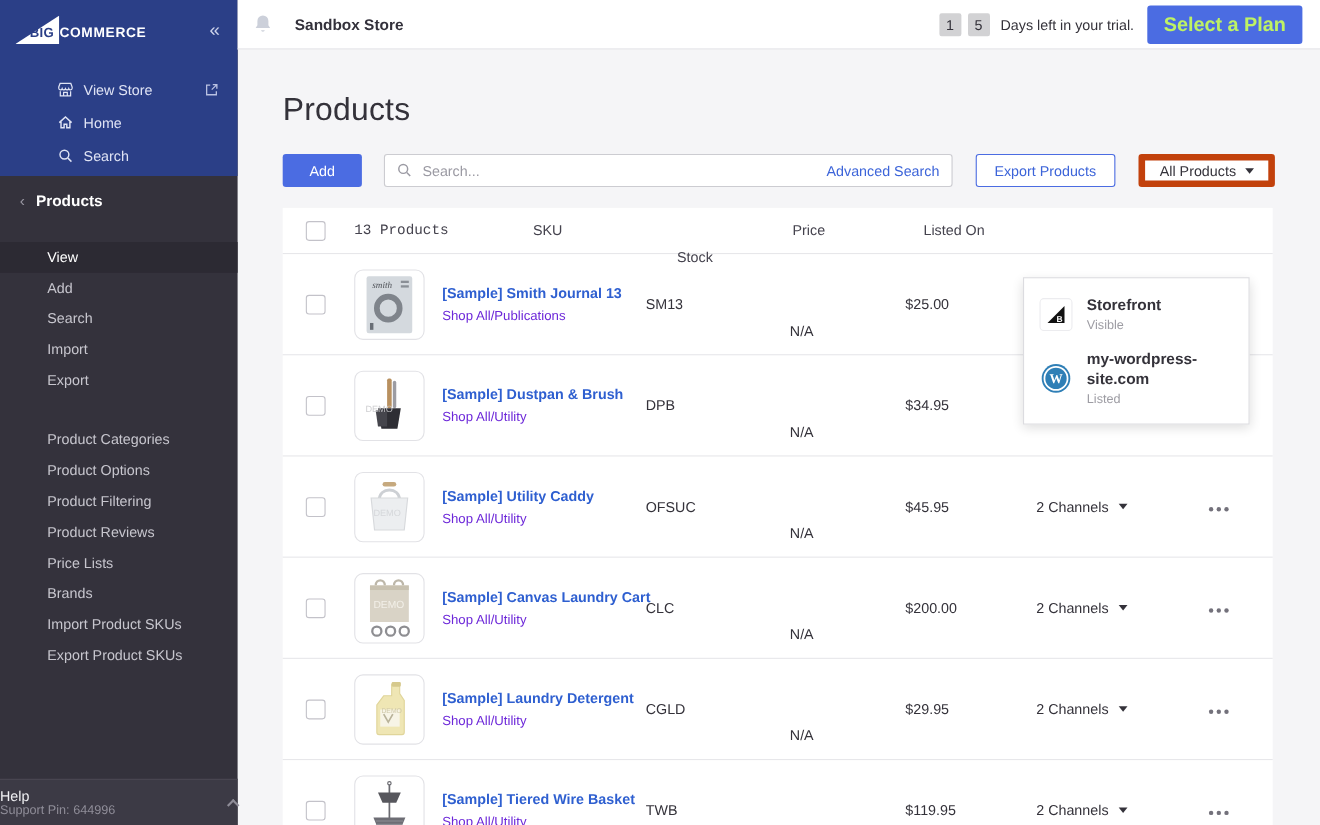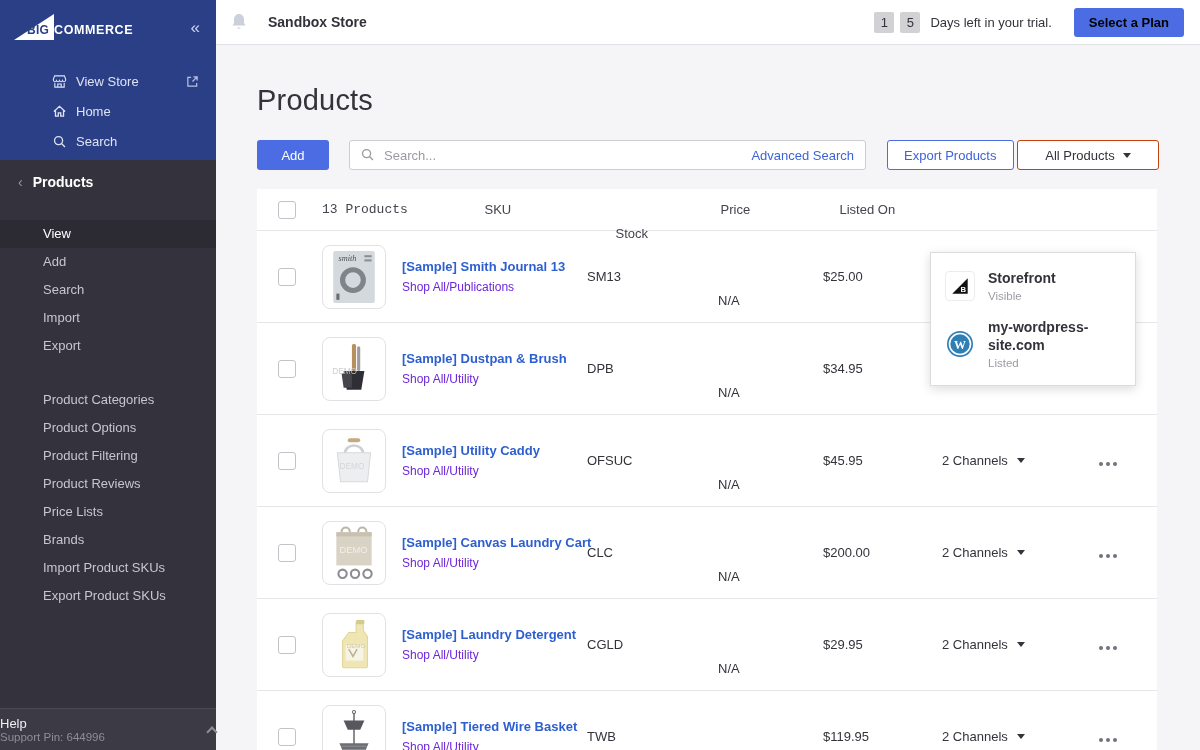--- a/index.html
+++ b/index.html
@@ -37,38 +37,38 @@
 
   
   .main { flex:1; position:relative; }
   .topbar { height:45px; background:#fff; border-bottom:1px solid #e1e2e6; display:flex; align-items:center; padding:0 16px 0 14px; }
   .bell { width:18px; height:20px; margin-right:20px; cursor:pointer; }
   .store-name { font-size:14px; font-weight:bold; color:#33313b; }
   .topbar-right { margin-left:auto; display:flex; align-items:center; }
   .day-box { width:20px; height:21px; background:#d2d2d4; border-radius:2px; font-size:13px; color:#34323a;
              display:flex; align-items:center; justify-content:center; margin-left:6px; }
   .trial-text { font-size:13px; color:#34323a; margin-left:10px; }
-  .plan-btn { margin-left:22px; background:#4b6ce2; color:#000000; border:none; border-radius:3px;
-              font-size:13px; font-weight:bold; padding:7px 15px; cursor:pointer; font-family:inherit; }
+  .plan-btn { margin-left:12px; background:#4b6ce2; color:#bef264; border:none; border-radius:3px;
+              font-size:18px; font-weight:bold; padding:7px 15px; cursor:pointer; font-family:inherit; }
 
   .content { padding:39px 0 0 41px; }
   .page-title { font-size:29px; font-weight:300; color:#34323a; letter-spacing:.2px; }
 
   .toolbar { display:flex; align-items:center; margin-top:23px; width:902px; }
   .add-btn { width:72px; height:30px; background:#4b6ce2; color:#fff; border:none; border-radius:3px;
              font-size:13px; cursor:pointer; font-family:inherit; }
   .search-wrap { position:relative; width:517px; height:30px; margin-left:20px; }
   .search-input { width:100%; height:100%; border:1px solid #ccccd1; border-radius:3px; padding:0 130px 0 34px;
                   font-size:13px; color:#34323a; font-family:inherit; background:#fff; outline:none; }
   .search-input::placeholder { color:#9b9aa3; }
   .search-ic { position:absolute; left:11px; top:7px; width:15px; height:15px; }
   .adv-link { position:absolute; right:12px; top:8px; font-size:13px; color:#3c64d9; cursor:pointer; text-decoration:none; }
   .export-btn { margin-left:21px; height:30px; padding:0 16px; background:#fff; border:1px solid #4b6ce2;
                 border-radius:3px; color:#3c64d9; font-size:13px; cursor:pointer; font-family:inherit; }
-  .filter-select { margin-left:auto; width:142px; height:30px; background:#fff; border:1px solid #c2410c; border-radius:3px;
+  .filter-select { margin-left:auto; width:124px; height:30px; background:#fff; border:6px solid #c2410c; border-radius:3px;
                    display:flex; align-items:center; justify-content:center; gap:8px; font-size:13px; cursor:pointer; }
   .caret { width:0; height:0; border-left:4.5px solid transparent; border-right:4.5px solid transparent;
            border-top:5.5px solid #34323a; display:inline-block; }
 
   
   .card { width:900px; margin-top:19px; background:#fff; }
   .trow { display:flex; align-items:center; border-bottom:1px solid #e7e7ea; }
   .thead { height:42px; font-size:13px; color:#45434e; }
   .prow { height:92px; }
   .c-check { width:65px; padding-left:21px; flex:none; }

